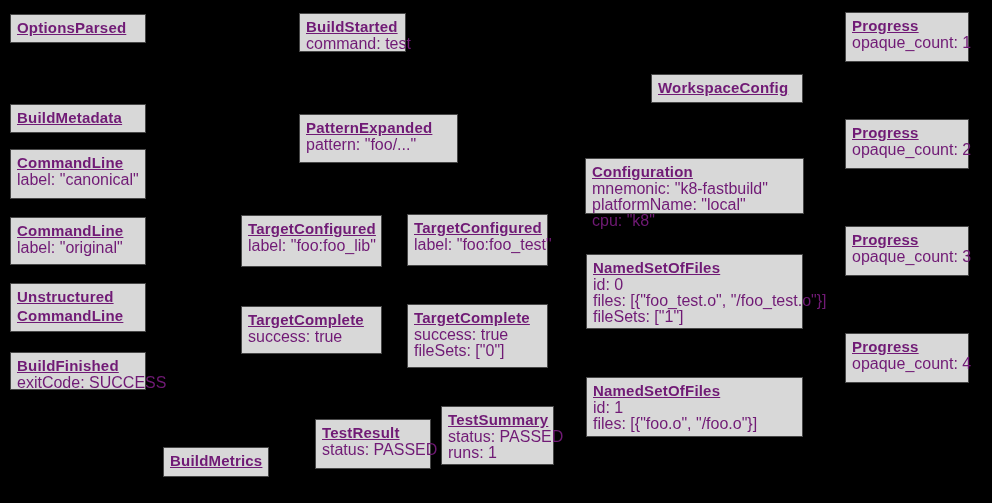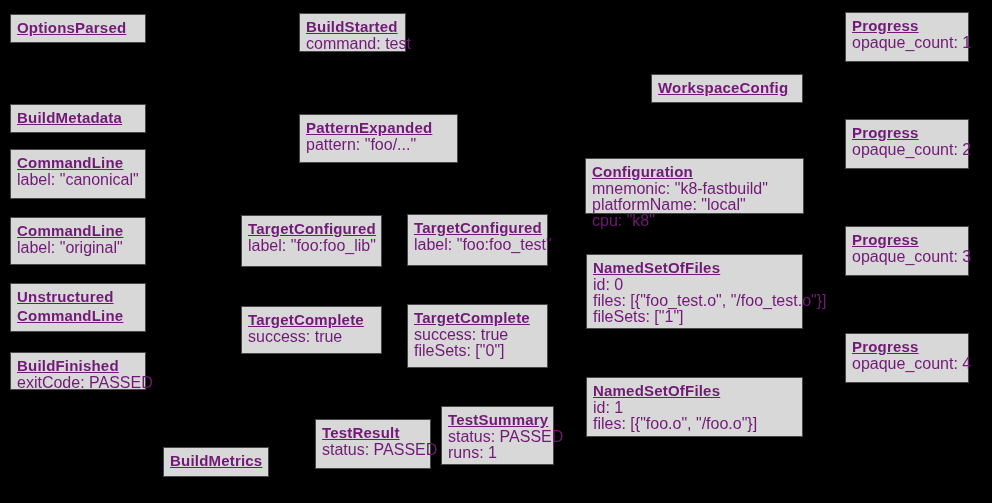--- a/index.html
+++ b/index.html
@@ -61,21 +61,21 @@
     <div class="box-line">label: "original"</div>
   </div>
 
   <div class="box" style="left:10px;top:283px;width:136px;height:49px">
     <div class="box-title">Unstructured
 CommandLine</div>
   </div>
 
   <div class="box" style="left:10px;top:352px;width:136px;height:38px">
     <div class="box-title">BuildFinished</div>
-    <div class="box-line">exitCode: PASSED</div>
+    <div class="box-line">exitCode: SUCCESS</div>
   </div>
 
 
   <div class="box" style="left:163px;top:447px;width:106px;height:30px">
     <div class="box-title">BuildMetrics</div>
   </div>
 
   <div class="box" style="left:299px;top:13px;width:107px;height:39px">
     <div class="box-title">BuildStarted</div>
     <div class="box-line">command: test</div>

